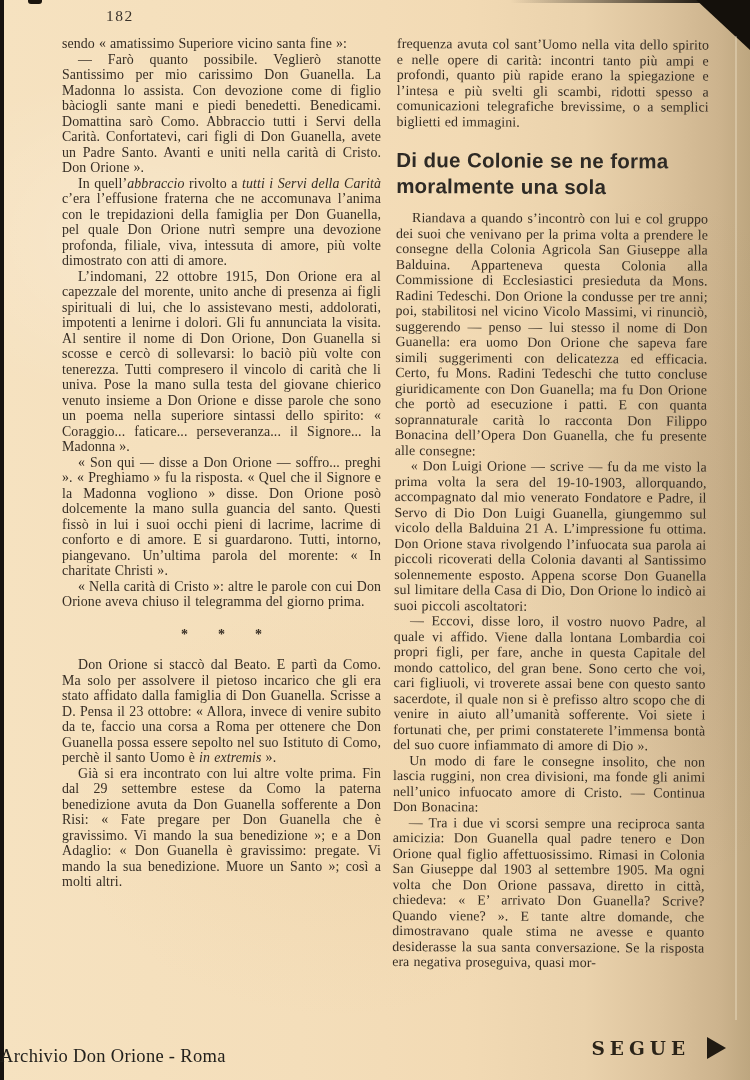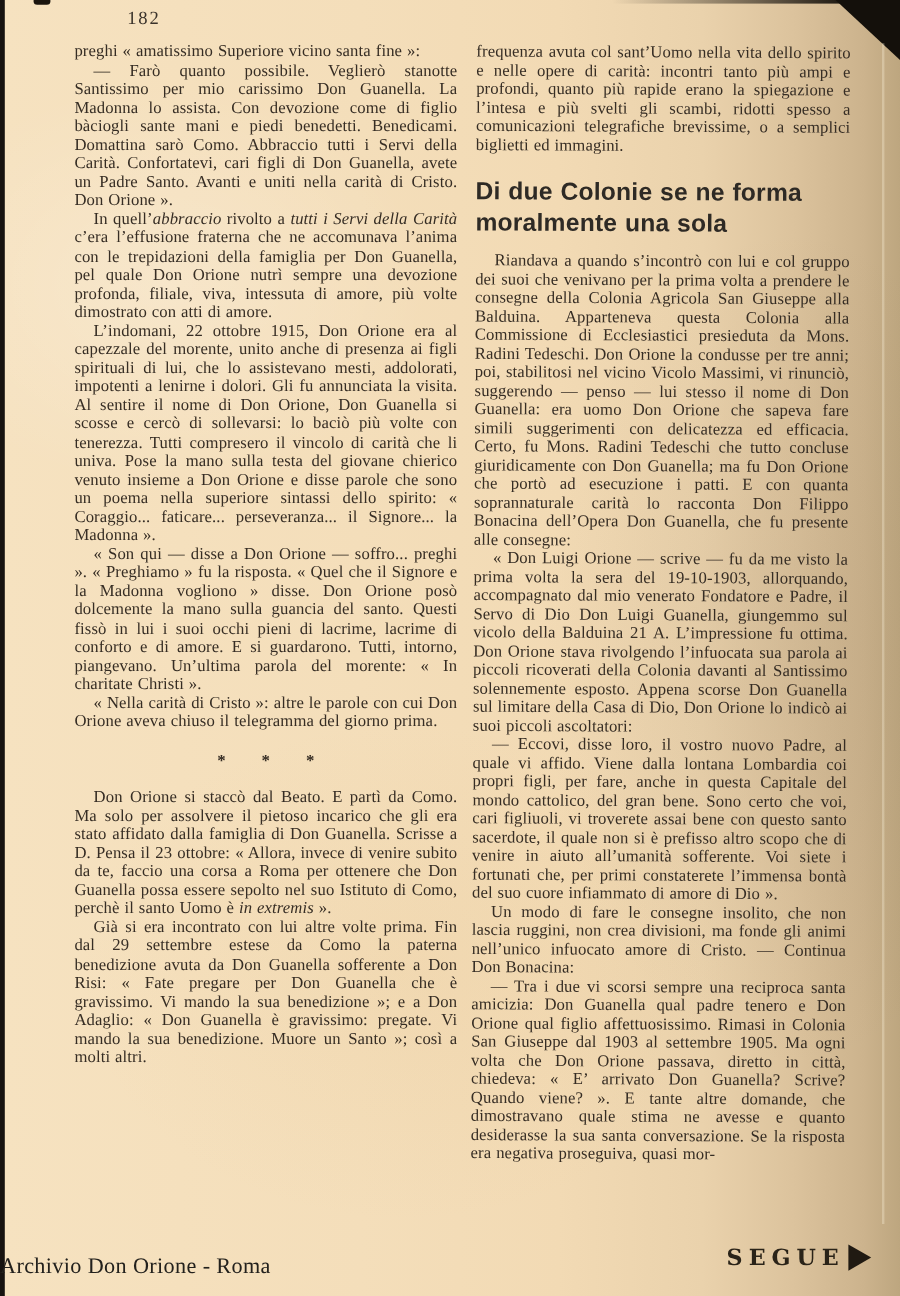--- a/index.html
+++ b/index.html
@@ -43,21 +43,21 @@
     margin:17px 0 15px 0;font-size:14px;font-weight:bold;color:#362d24;
   }
   .colhead{
     font-family:"Liberation Sans","DejaVu Sans",sans-serif;
     font-weight:700;font-size:20.5px;line-height:26px;
     color:#2e2a25;margin:18px 0 11px 0;letter-spacing:0.2px;
     text-align:left;text-indent:0;max-width:300px;
   }
   .segue{
     position:absolute;right:24px;bottom:21px;
-    display:flex;align-items:center;gap:3px;
+    display:flex;align-items:center;gap:17px;
     font-family:"DejaVu Serif","Liberation Serif",serif;
     font-size:18.5px;font-weight:bold;letter-spacing:5px;color:#2a2318;
   }
   .segue .arrow{
     display:inline-block;width:0;height:0;
     border-top:11px solid transparent;border-bottom:11px solid transparent;
     border-left:19px solid #201a12;
   }
   .caption{
     position:absolute;left:0;right:120px;bottom:13px;text-align:left;
@@ -71,21 +71,21 @@
 <div class="page">
   <div class="left-strip"></div>
   <div class="top-strip"></div>
   <div class="top-nick"></div>
   <div class="corner"></div>
   <div class="gutter-line"></div>
 
   <div class="pagenum">182</div>
 
   <div class="col col-left">
-      <p class="para"><span>preghi « amatissimo Superiore vicino santa fine »:</span></p>
+      <p class="para"><span>sendo « amatissimo Superiore vicino santa fine »:</span></p>
       <p class="para ind"><span>— Farò quanto possibile. Veglierò stanotte Santissimo per mio carissimo Don Guanella. La Madonna lo assista. Con devozione come di figlio bàciogli sante mani e piedi benedetti. Benedicami. Domattina sarò Como. Abbraccio tutti i Servi della Carità. Confortatevi, cari figli di Don Guanella, avete un Padre Santo. Avanti e uniti nella carità di Cristo. Don Orione ».</span></p>
       <p class="para ind"><span>In quell’</span><span class="it">abbraccio</span><span> rivolto a </span><span class="it">tutti i Servi della Carità</span><span> c’era l’effusione fraterna che ne accomunava l’anima con le trepidazioni della famiglia per Don Guanella, pel quale Don Orione nutrì sempre una devozione profonda, filiale, viva, intessuta di amore, più volte dimostrato con atti di amore.</span></p>
       <p class="para ind"><span>L’indomani, 22 ottobre 1915, Don Orione era al capezzale del morente, unito anche di presenza ai figli spirituali di lui, che lo assistevano mesti, addolorati, impotenti a lenirne i dolori. Gli fu annunciata la visita. Al sentire il nome di Don Orione, Don Guanella si scosse e cercò di sollevarsi: lo baciò più volte con tenerezza. Tutti compresero il vincolo di carità che li univa. Pose la mano sulla testa del giovane chierico venuto insieme a Don Orione e disse parole che sono un poema nella superiore sintassi dello spirito: « Coraggio... faticare... perseveranza... il Signore... la Madonna ».</span></p>
       <p class="para ind"><span>« Son qui — disse a Don Orione — soffro... preghi ». « Preghiamo » fu la risposta. « Quel che il Signore e la Madonna vogliono » disse. Don Orione posò dolcemente la mano sulla guancia del santo. Questi fissò in lui i suoi occhi pieni di lacrime, lacrime di conforto e di amore. E si guardarono. Tutti, intorno, piangevano. Un’ultima parola del morente: « In charitate Christi ».</span></p>
       <p class="para ind"><span>« Nella carità di Cristo »: altre le parole con cui Don Orione aveva chiuso il telegramma del giorno prima.</span></p>
       <div class="sep">* * *</div>
       <p class="para ind"><span>Don Orione si staccò dal Beato. E partì da Como. Ma solo per assolvere il pietoso incarico che gli era stato affidato dalla famiglia di Don Guanella. Scrisse a D. Pensa il 23 ottobre: « Allora, invece di venire subito da te, faccio una corsa a Roma per ottenere che Don Guanella possa essere sepolto nel suo Istituto di Como, perchè il santo Uomo è </span><span class="it">in extremis</span><span> ».</span></p>
       <p class="para ind"><span>Già si era incontrato con lui altre volte prima. Fin dal 29 settembre estese da Como la paterna benedizione avuta da Don Guanella sofferente a Don Risi: « Fate pregare per Don Guanella che è gravissimo. Vi mando la sua benedizione »; e a Don Adaglio: « Don Guanella è gravissimo: pregate. Vi mando la sua benedizione. Muore un Santo »; così a molti altri.</span></p>
     </div>
   <div class="col col-right">

